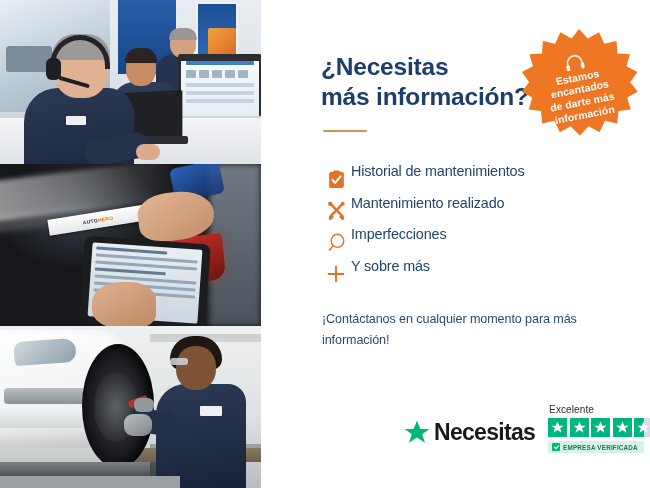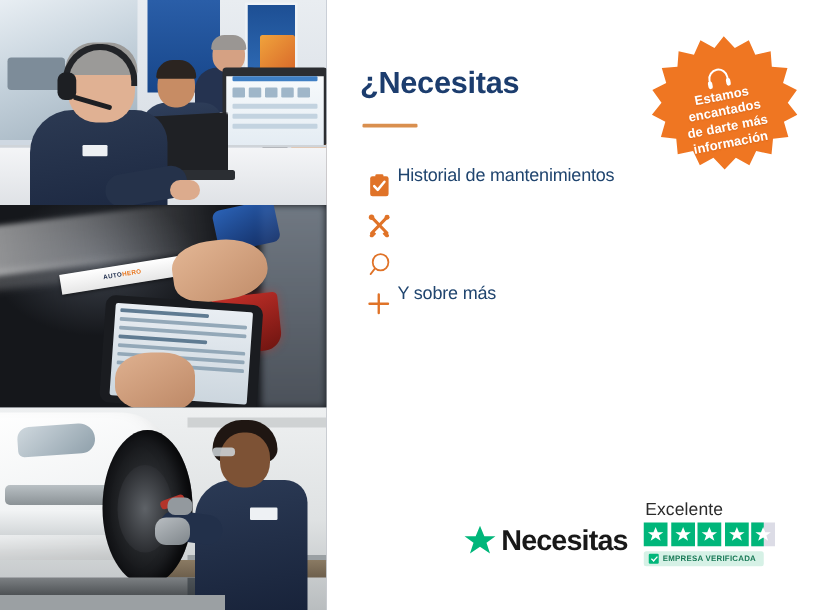--- a/index.html
+++ b/index.html
@@ -341,20 +341,21 @@
     position:absolute; left:128px; top:72px; width:20px; height:7px;
     background:#b3342a; border-radius:3px; transform:rotate(-20deg);
   }
 
   
   .content {
     position: relative;
     flex: 1 1 auto;
     padding: 52px 26px 0 27px;
     box-sizing: border-box;
+    margin-left: 33px;
   }
 
   .headline {
     margin: 0;
     font-size: 24.5px;
     line-height: 1.24;
     font-weight: bold;
     color: #1c3d6e;
     letter-spacing: -0.2px;
     max-width: 235px;
@@ -466,21 +467,21 @@
     font-weight: bold;
     color: #191919;
     letter-spacing: -0.7px;
   }
   .tp-right {
     display: flex;
     flex-direction: column;
     align-items: flex-start;
   }
   .tp-excelente {
-    font-size: 14px;
+    font-size: 10px;
     color: #2b2b2b;
     margin: 0 0 3px 1px;
     letter-spacing: 0.1px;
     text-align: center;
   }
   .tp-stars {
     display: flex;
     gap: 2.5px;
   }
   .tp-star {
@@ -640,20 +641,21 @@
       <div class="p3-lift"></div>
       <div class="p3-lift2"></div>
     </div>
 
   </div>
 
   <div class="content">
 
     <h1 class="headline">
       <span class="line">¿Necesitas</span>
+      <span class="line">más información?</span>
     </h1>
 
     <div class="rule"></div>
 
     <div class="badge">
       <svg class="badge-burst" viewBox="0 0 100 100" width="118" height="118" aria-hidden="true">
         <path fill="currentColor" d="M50 2.5 L57.5 10.5 L67 5.2 L71.4 15 L81.8 12.7 L82.6 23.3 L93.2 24 L90.2 34.2 L99.6 39 L93.4 47.6 L99.9 55.7 L90.8 60.5 L93.8 70.8 L83.4 72 L82.4 82.6 L72 80.4 L67.4 90 L58.2 84.9 L50.6 92.8 L43 84.9 L33.8 90 L29.2 80.4 L18.8 82.6 L17.8 72 L7.4 70.8 L10.4 60.5 L1.3 55.7 L7.8 47.6 L1.6 39 L11 34.2 L8 24 L18.6 23.3 L19.4 12.7 L29.8 15 L34.2 5.2 L43.7 10.5 Z"></path>
       </svg>
       <div class="badge-inner">
         <svg class="badge-icon" width="20" height="17" viewBox="0 0 24 20" aria-hidden="true">
@@ -687,44 +689,47 @@
         <span class="feature-icon">
           <svg width="19" height="19" viewBox="0 0 20 20" aria-hidden="true">
             <path d="M3.2 2.6 L16.4 16.2" stroke="#e07328" stroke-width="2.6" stroke-linecap="round"></path>
             <path d="M16.6 2.8 L3.4 16.4" stroke="#e07328" stroke-width="2.6" stroke-linecap="round"></path>
             <circle cx="3.4" cy="2.9" r="2.3" fill="#e07328"></circle>
             <circle cx="16.5" cy="2.9" r="2.1" fill="#e07328"></circle>
             <path d="M15 14.6 l2.6 2.6 a1.6 1.6 0 0 1 -2.3 2.3 l-2.6 -2.6 z" fill="#e07328"></path>
             <path d="M5 14.6 l-2.6 2.6 a1.6 1.6 0 0 0 2.3 2.3 l2.6 -2.6 z" fill="#e07328"></path>
           </svg>
         </span>
+        <span class="feature-label">Mantenimiento realizado</span>
       </li>
 
       <li class="feature">
         <span class="feature-icon">
           <svg width="19" height="19" viewBox="0 0 20 20" aria-hidden="true">
             <ellipse cx="11" cy="8.2" rx="6.6" ry="6.9" fill="none" stroke="#e07328" stroke-width="1.5"></ellipse>
             <path d="M6.2 13.6 L2.6 18.2" stroke="#e07328" stroke-width="1.5" stroke-linecap="round"></path>
           </svg>
         </span>
+        <span class="feature-label">Imperfecciones</span>
       </li>
 
 
       <li class="feature">
         <span class="feature-icon">
           <svg width="18" height="18" viewBox="0 0 18 18" aria-hidden="true">
             <path d="M9 1.6 V16.4 M1.6 9 H16.4" stroke="#e07328" stroke-width="1.9" stroke-linecap="round"></path>
           </svg>
         </span>
         <span class="feature-label">Y sobre más</span>
       </li>
 
     </ul>
 
     <p class="contact">
+      <span>¡Contáctanos en cualquier momento para más información!</span>
     </p>
 
     <div class="trustpilot">
       <div class="tp-logo">
         <svg width="26" height="25" viewBox="0 0 24 23" aria-hidden="true">
           <path fill="#00b67a" d="M12 0.6 L15.2 8.2 L23.4 8.2 L16.8 13 L19.4 21 L12 16 L4.6 21 L7.2 13 L0.6 8.2 L8.8 8.2 Z"></path>
         </svg>
         <span class="tp-logo-name">Necesitas</span>
       </div>
 

